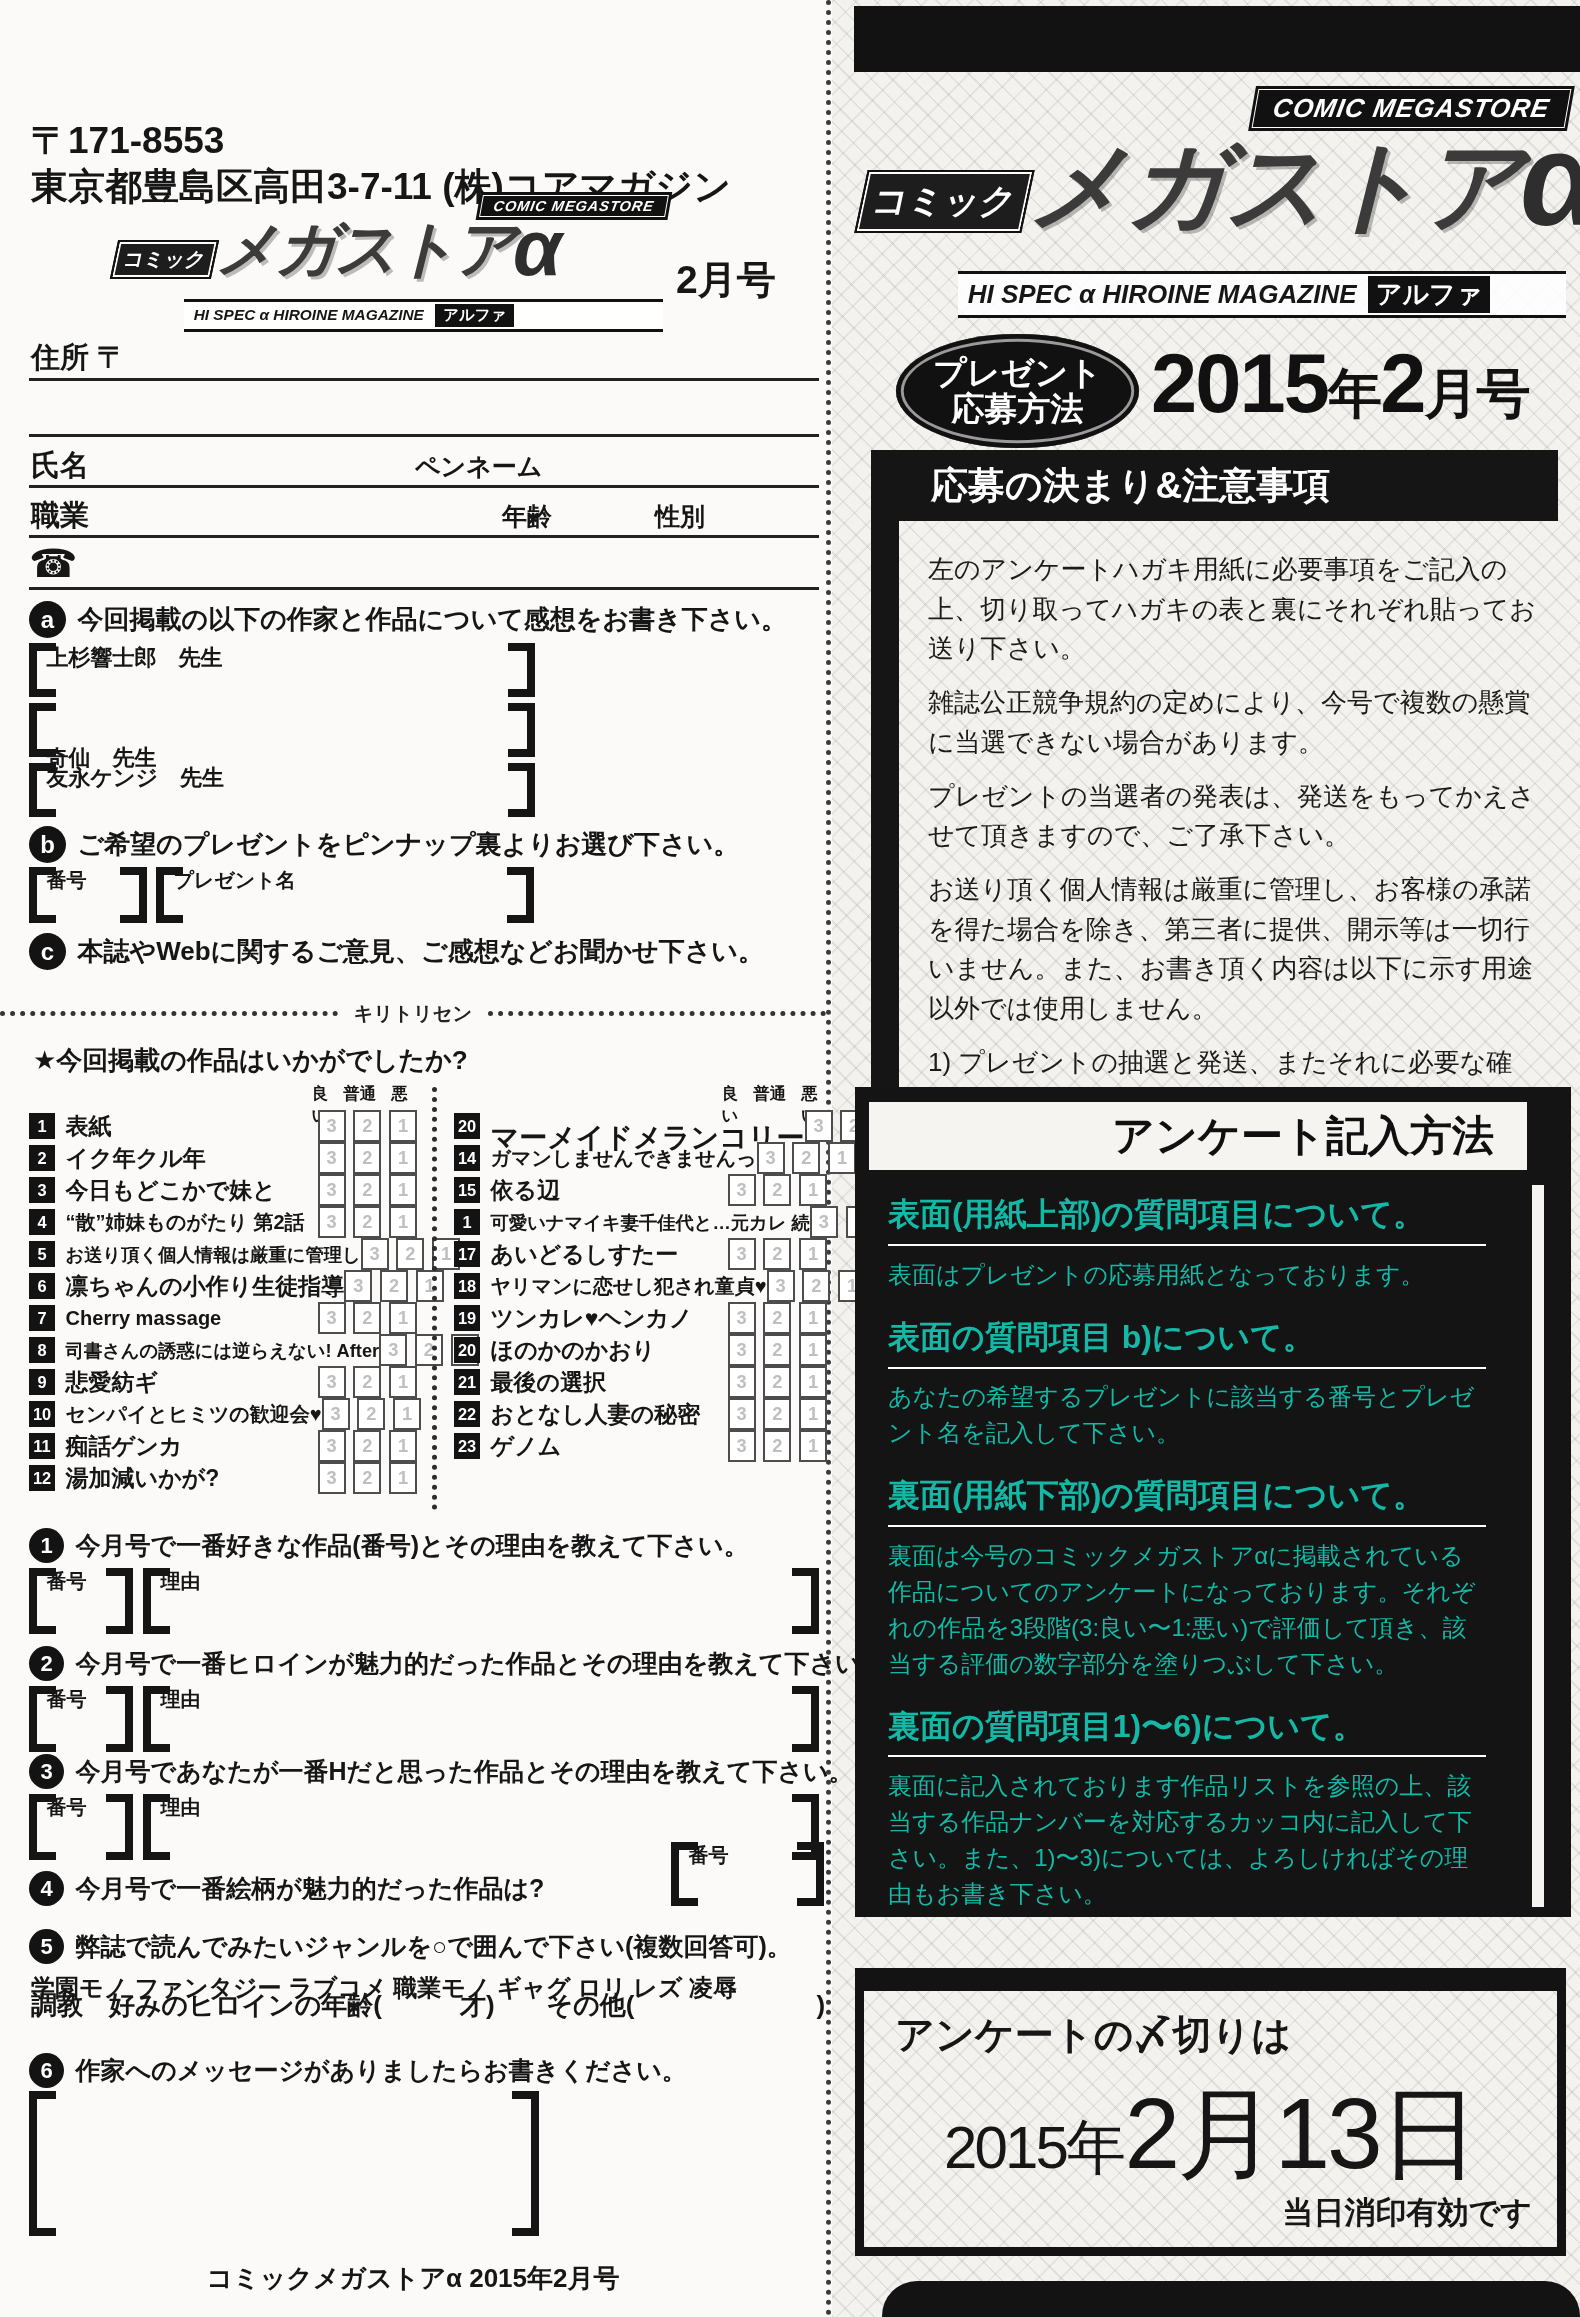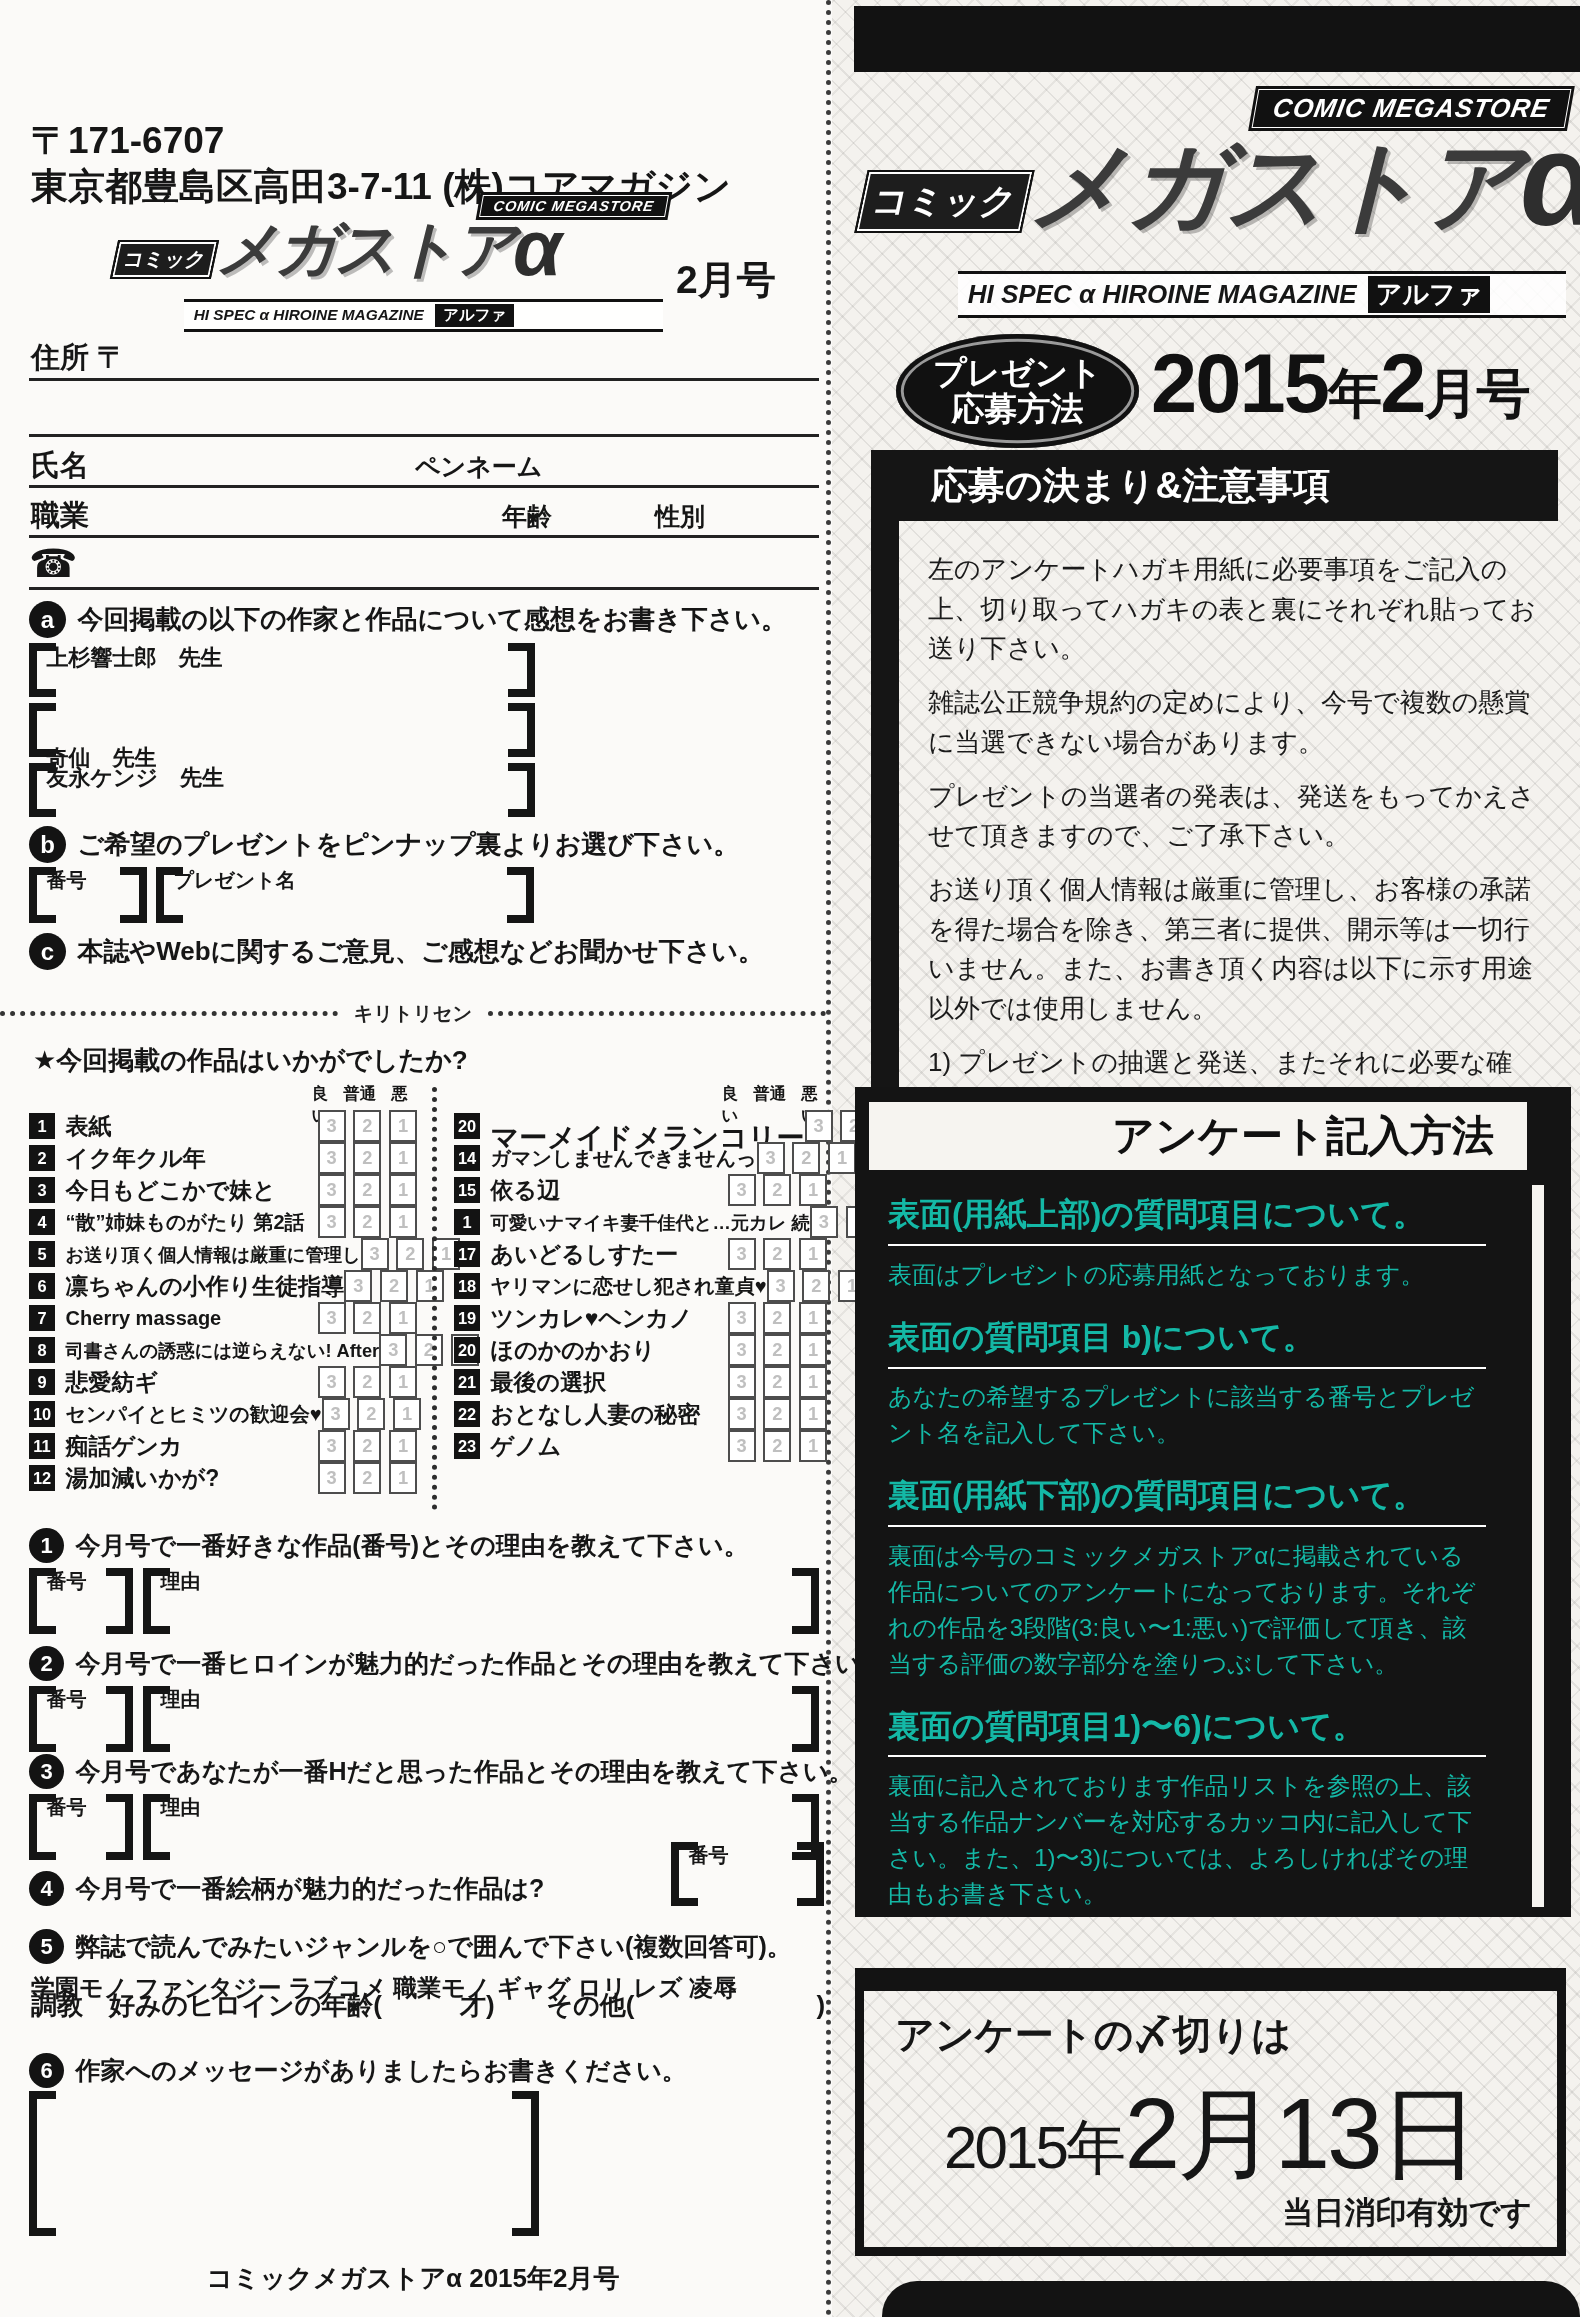--- a/index.html
+++ b/index.html
@@ -97,21 +97,21 @@
   .bottom-round{left:882px;top:2281px;width:698px;height:37px;background:#131313;border-radius:35px 35px 0 0;}
   .footer-left{left:0;top:2261px;width:826px;text-align:center;font-size:26px;font-weight:600;}
   .genre-line{font-size:22px;font-weight:600;white-space:nowrap;}
 </style>
 </head>
 <body>
 
 <div class="abs right-bg"></div>
 <div class="abs cut-vline"></div>
 
-<div class="abs lab30" style="left:31px;top:116px;font-size:37px;font-weight:800;">〒171-6707</div>
+<div class="abs lab30" style="left:31px;top:116px;font-size:37px;font-weight:800;">〒171-8553</div>
 <div class="abs lab30" style="left:31px;top:162px;font-size:37px;font-weight:800;">東京都豊島区高田3-7-11 (株)コアマガジン</div>
 
 <div class="ms-logo" style="left:114px;top:195px;width:555px;height:135px;">
   <div class="ms-en" style="top:0;right:1.9px;font-size:14.5px;padding:1.9px 11.6px;">COMIC MEGASTORE</div>
   <div class="ms-main" style="top:21px;left:0;">
     <span class="ms-ko" style="font-size:20px;padding:3.9px 7.7px;">コミック</span>
     <span class="ms-mega" style="font-size:62px;">メガストア</span>
     <span class="ms-alpha" style="font-size:79px;">α</span>
   </div>
   <div class="ms-tag" style="left:70px;right:5.8px;top:104px;font-size:15.4px;">

